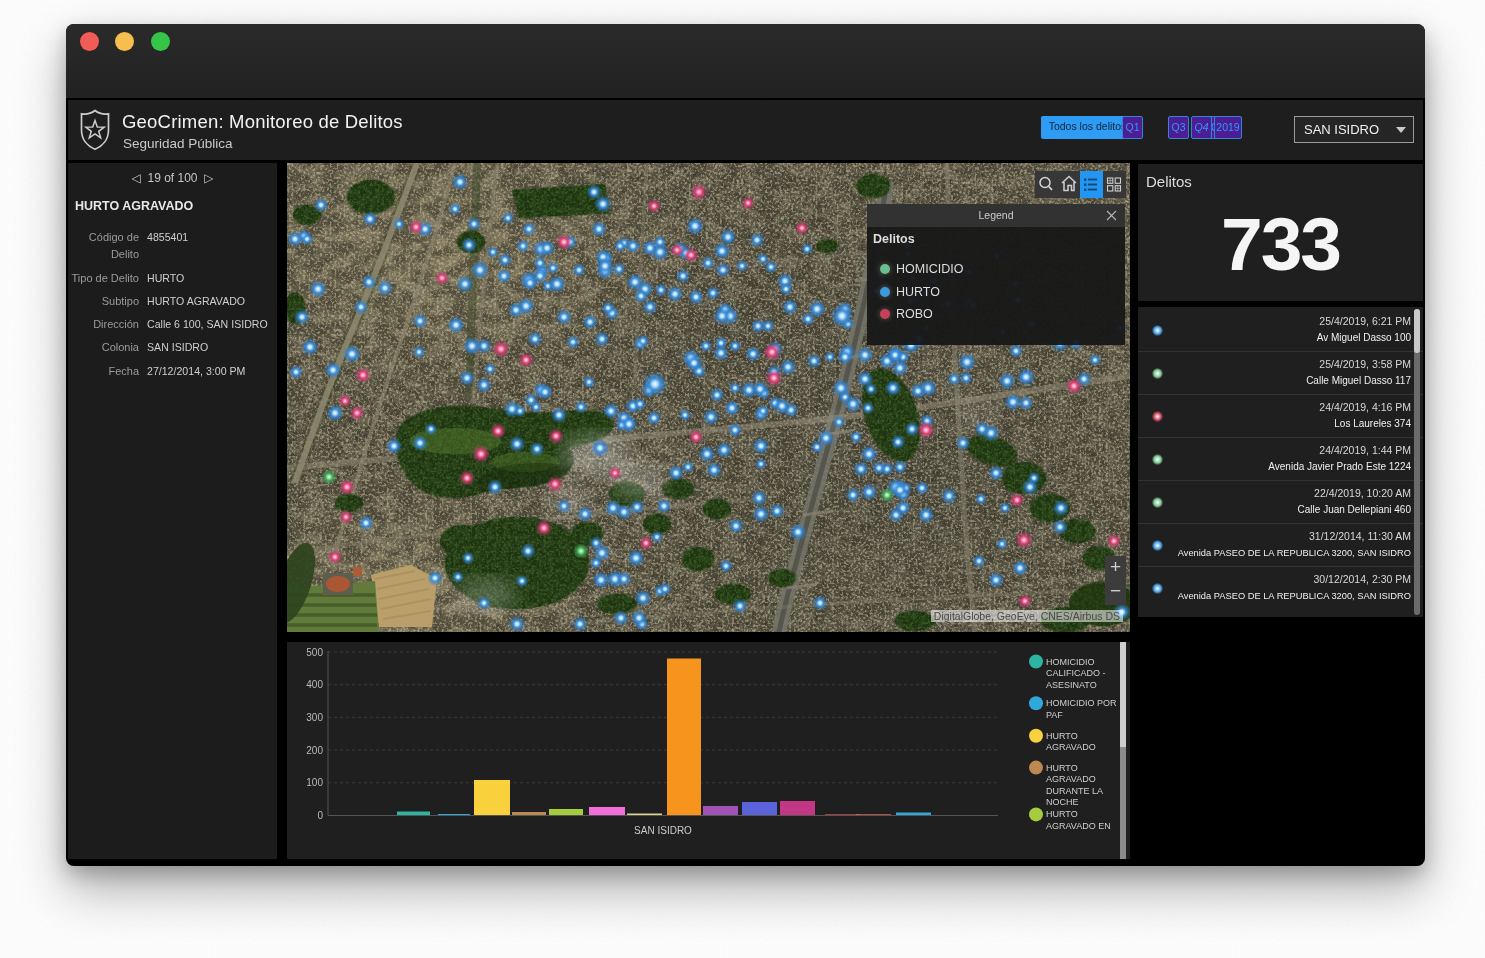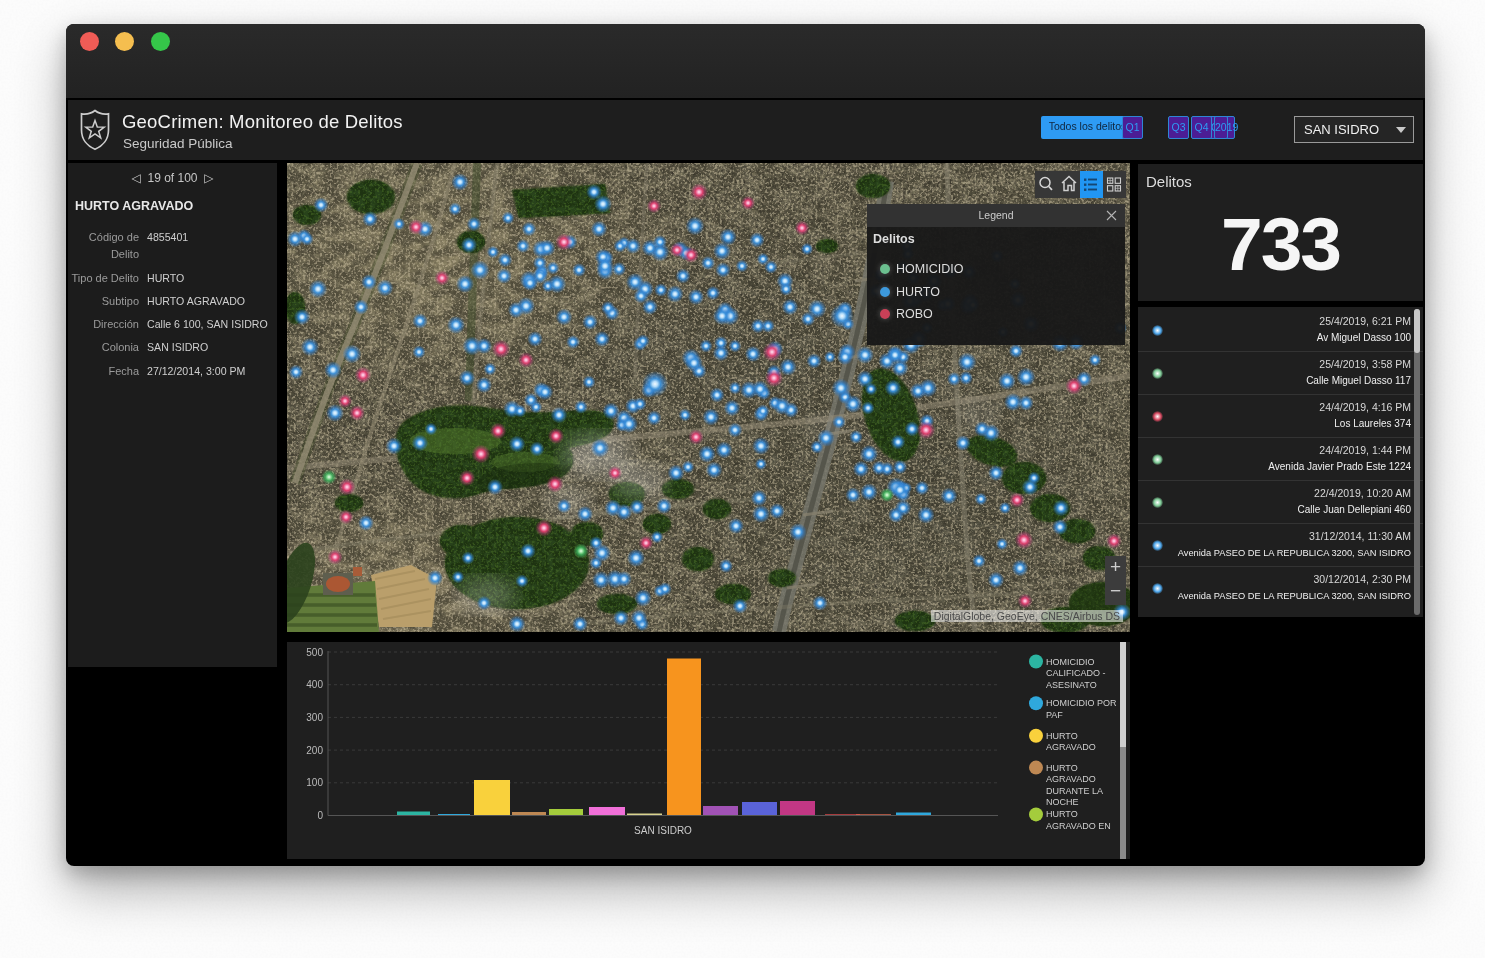--- a/index.html
+++ b/index.html
@@ -12,21 +12,21 @@
 .panel{position:absolute;background:#1f1f1f;}
 #shield{position:absolute;left:12px;top:9px;}
 #htitle{position:absolute;left:54px;top:11px;font-size:18.5px;color:#f2f2f2;letter-spacing:.2px;white-space:nowrap;}
 #hsub{position:absolute;left:55px;top:36px;font-size:13.5px;color:#c9c9c9;white-space:nowrap;}
 .btn{position:absolute;top:16px;height:23px;font-size:10.5px;line-height:21px;text-align:center;border-radius:2px;white-space:nowrap;}
 .btnf{background:#2e9bf4;color:#10263e;}
 .btno{border:1px solid #2e86d4;color:#2e9bf4;background:#4c1d95;}
 #dropdown{position:absolute;left:1226px;top:16px;width:120px;height:27px;border:1px solid #9a9a9a;background:#252525;color:#f0f0f0;font-size:13px;line-height:25px;padding-left:9px;}
 #dropdown .arr{position:absolute;right:7px;top:10px;width:0;height:0;border-left:5.5px solid transparent;border-right:5.5px solid transparent;border-top:6.5px solid #c9c9c9;}
 
-#lpanel{left:2px;top:139px;width:209px;height:504px;background:#1c1c1c;color:#cfcfcf;}
+#lpanel{left:2px;top:139px;width:209px;height:696px;background:#1c1c1c;color:#cfcfcf;}
 #pager{position:absolute;left:0;top:8px;width:100%;text-align:center;font-size:12px;color:#c6c6c6;}
 #ltitle{position:absolute;left:7px;top:36px;font-size:12.5px;font-weight:bold;color:#e8e8e8;}
 .frow{position:absolute;left:0;right:0;font-size:11px;}
 .flab{position:absolute;right:138px;text-align:left;color:#9b9b9b;white-space:nowrap;}
 .fval{position:absolute;left:79px;color:#cfcfcf;white-space:nowrap;font-size:10.6px;}
 
 #delpanel{left:1072px;top:140px;width:285px;height:137px;}
 #deltitle{position:absolute;left:8px;top:9px;font-size:15px;color:#dddddd;}
 #bignum{position:absolute;left:0;top:38px;width:100%;text-align:center;font-size:75px;font-weight:bold;color:#f5f5f5;letter-spacing:-2px;line-height:84px;}
 #listpanel{left:1072px;top:283px;width:285px;height:310px;overflow:hidden;}
@@ -73,22 +73,22 @@
 <svg id="shield" width="30" height="42" viewBox="0 0 30 42">
         <path d="M15 1.5 C18.5 4.2 24.5 5.4 28.5 4.8 L28.5 21 C28.5 30.5 22.5 37.2 15 40.3 C7.5 37.2 1.5 30.5 1.5 21 L1.5 4.8 C5.5 5.4 11.5 4.2 15 1.5 Z" fill="none" stroke="#cccccc" stroke-width="1.7"></path>
         <path d="M15 11.5 L17.3 18.0 L24.2 18.1 L18.7 22.3 L20.7 28.9 L15 24.9 L9.3 28.9 L11.3 22.3 L5.8 18.1 L12.7 18.0 Z" fill="none" stroke="#cccccc" stroke-width="1.5" stroke-linejoin="miter"></path>
       </svg>
 <div id="htitle">GeoCrimen: Monitoreo de Delitos</div>
 <div id="hsub">Seguridad Pública</div>
 <div class="btn btnf" style="left:973px;width:93px;">Todos los delitos</div>
 <div class="btn btno" style="left:1054px;width:21px;">Q1</div>
 <div class="btn btno" style="left:1133px;width:34px;">Q2</div>
 <div class="btn btno" style="left:1100px;width:21px;">Q3</div>
-<div class="btn btno" style="left:1123px;width:21px;">Q4</div>
-<div class="btn btno" style="left:1146px;width:14px;">2019</div>
+<div class="btn btno" style="left:1123px;width:21px;font-style:italic;">Q4</div>
+<div class="btn btno" style="left:1146px;width:28px;">2019</div>
 <div id="dropdown">SAN ISIDRO<span class="arr"></span></div>
 </div>
 <div id="lpanel" class="panel">
 <div id="pager">◁&nbsp; 19 of 100 &nbsp;▷</div>
 <div id="ltitle">HURTO AGRAVADO</div>
 <div class="frow" style="top:68px;">
         <span class="flab">Código de</span>
         <span class="fval">4855401</span>
       </div>
 <div class="frow" style="top:85px;">

